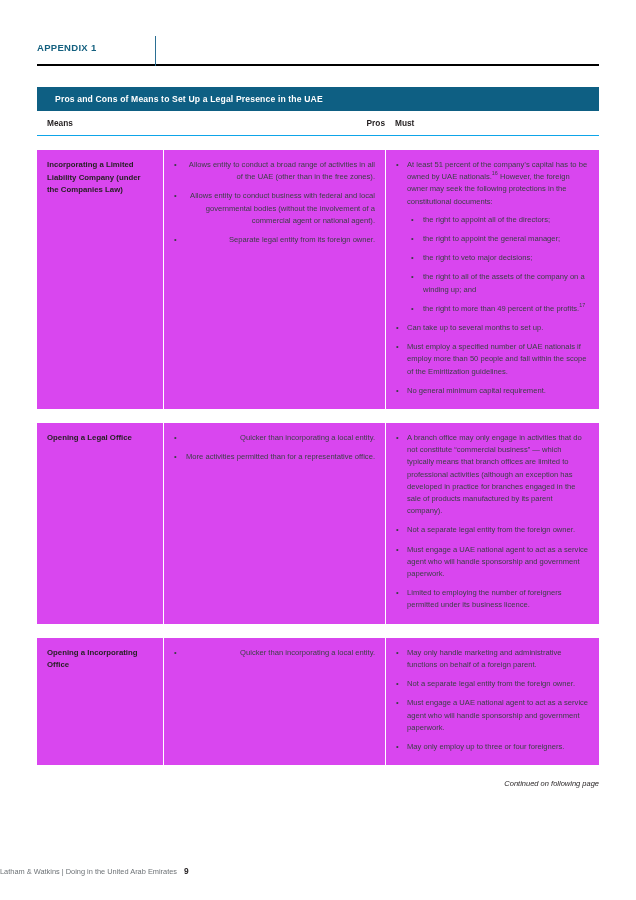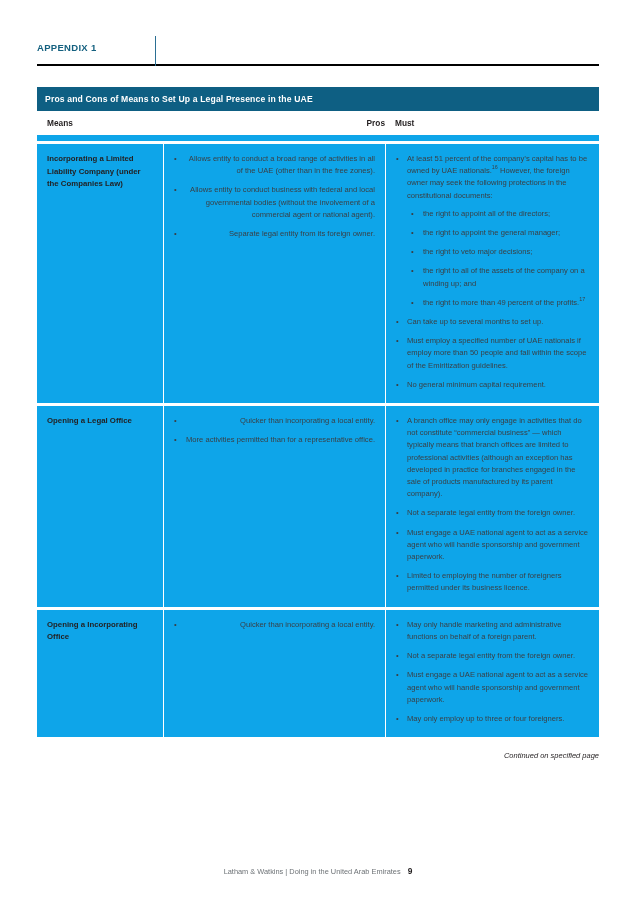--- a/index.html
+++ b/index.html
@@ -58,46 +58,46 @@
     top: 87px;
     width: 562px;
   }
 
   .table-banner {
     background: #0e5f83;
     color: #ffffff;
     font-size: 8.6px;
     font-weight: bold;
     letter-spacing: 0.15px;
-    padding: 7px 10px 7px 8px;
+    padding: 7px 10px 7px 18px;
     box-sizing: border-box;
     height: 24px;
     line-height: 10px;
   }
 
   .col-head-row {
     display: flex;
     height: 24px;
     align-items: center;
-    border-bottom: 6px solid #0ea5e9;
+    border-bottom: 1px solid #0ea5e9;
   }
   .col-head {
     font-size: 8.3px;
     font-weight: bold;
     color: #231f20;
     box-sizing: border-box;
   }
   .c1 { width: 126px; padding-left: 10px; }
   .c2 { width: 222px; padding-left: 10px; text-align: right; }
   .c3 { width: 214px; padding-left: 10px; }
 
   .trow {
     display: flex;
-    background: #0ea5e9;
-    margin-top: 3px;
+    background: #d946ef;
+    margin-top: 14px;
     position: relative;
   }
   .trow .cell {
     box-sizing: border-box;
     padding: 9px 10px 12px 10px;
   }
   .cell.c1 { width: 126px; }
   .cell.c2 { width: 222px; border-left: 1px solid #ffffff; }
   .cell.c3 { width: 214px; border-left: 1px solid #ffffff; }
 
@@ -170,21 +170,21 @@
     color: #231f20;
     margin-top: 14px;
   }
 
   
   .footer {
     position: absolute;
     left: 0;
     top: 866px;
     width: 636px;
-    text-align: center;
+    text-align: left;
     font-size: 7.4px;
     color: #6d7276;
   }
   .footer .pageno {
     font-weight: bold;
     color: #231f20;
     margin-left: 7px;
     font-size: 8.4px;
   }
 </style>
@@ -267,20 +267,20 @@
             <ul class="blist">
               <li><span class="bullet">•</span>May only handle marketing and administrative functions on behalf of a foreign parent.</li>
               <li><span class="bullet">•</span>Not a separate legal entity from the foreign owner.</li>
               <li><span class="bullet">•</span>Must engage a UAE national agent to act as a service agent who will handle sponsorship and government paperwork.</li>
               <li><span class="bullet">•</span>May only employ up to three or four foreigners.</li>
             </ul>
           </div>
         </div>
       </div>
 
-    <div class="continued">Continued on specified page</div>
+    <div class="continued">Continued on following page</div>
   </div>
 
   <div class="footer">
     <span>Latham &amp; Watkins | Doing in the United Arab Emirates</span><span class="pageno">9</span>
   </div>
 
 </div>
 
 </body></html>

